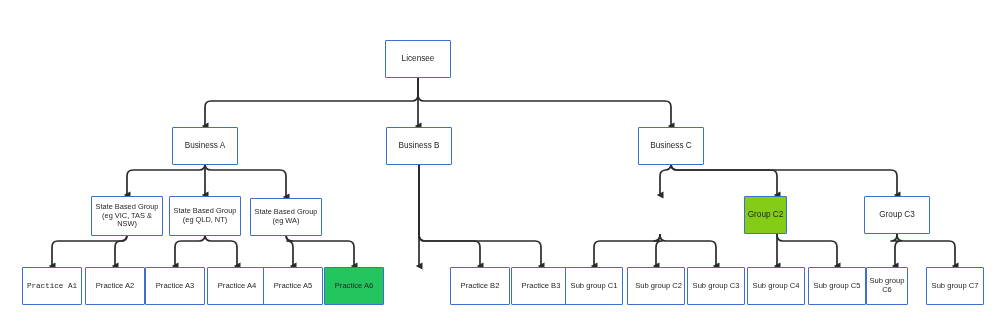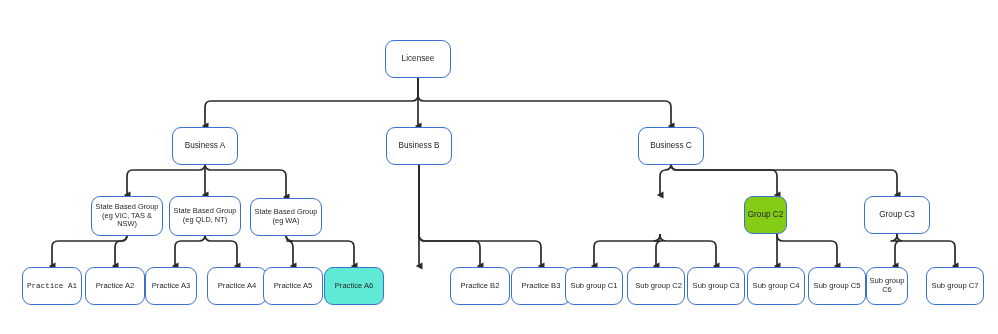--- a/index.html
+++ b/index.html
@@ -3,21 +3,21 @@
 <meta charset="utf-8">
 <style>
   html,body{margin:0;padding:0;background:#ffffff;}
   body{width:998px;height:334px;font-family:"Liberation Sans",sans-serif;}
   #stage{position:relative;width:998px;height:334px;background:#fff;overflow:hidden;}
   svg#wires{position:absolute;left:0;top:0;width:998px;height:334px;}
   .node{
     position:absolute;
     box-sizing:border-box;
     border:1.6px solid #3b6fd0;
-    border-radius:9px;
+    border-radius:1px;
     background:#ffffff;
     display:flex;
     align-items:center;
     justify-content:center;
     text-align:center;
     color:#262626;
     line-height:1.18;
     padding:1px 2px;
     z-index:2;
   }
@@ -89,30 +89,30 @@
     </div>
     <div class="node t11" style="left: 864px; top: 196px; width: 66px; height: 38px; border-color: rgb(59, 111, 208); background: rgb(255, 255, 255); color: rgb(38, 38, 38);">
       <span>Group C3</span>
     </div>
     <div class="node t10" style="left: 22px; top: 267px; width: 60px; height: 38px; border-color: rgb(59, 111, 208); background: rgb(255, 255, 255); color: rgb(38, 38, 38); font-family: Liberation Mono, monospace;">
       <span>Practice A1</span>
     </div>
     <div class="node t10" style="left: 85px; top: 267px; width: 60px; height: 38px; border-color: rgb(59, 111, 208); background: rgb(255, 255, 255); color: rgb(38, 38, 38);">
       <span>Practice A2</span>
     </div>
-    <div class="node t10" style="left: 145px; top: 267px; width: 52px; height: 38px; border-color: rgb(59, 111, 208); background: rgb(255, 255, 255); color: rgb(38, 38, 38); text-align: right;">
+    <div class="node t10" style="left: 145px; top: 267px; width: 60px; height: 38px; border-color: rgb(59, 111, 208); background: rgb(255, 255, 255); color: rgb(38, 38, 38); text-align: right;">
       <span>Practice A3</span>
     </div>
     <div class="node t10" style="left: 207px; top: 267px; width: 60px; height: 38px; border-color: rgb(59, 111, 208); background: rgb(255, 255, 255); color: rgb(38, 38, 38);">
       <span>Practice A4</span>
     </div>
     <div class="node t10" style="left: 263px; top: 267px; width: 60px; height: 38px; border-color: rgb(59, 111, 208); background: rgb(255, 255, 255); color: rgb(38, 38, 38);">
       <span>Practice A5</span>
     </div>
-    <div class="node t10" style="left: 324px; top: 267px; width: 60px; height: 38px; border-color: rgb(59, 111, 208); background: #5eead4; color: rgb(38, 38, 38);">
+    <div class="node t10" style="left: 324px; top: 267px; width: 60px; height: 38px; border-color: rgb(59, 111, 208); background: #22c55e; color: rgb(38, 38, 38);">
       <span>Practice A6</span>
     </div>
     <div class="node t10" style="left: 450px; top: 267px; width: 60px; height: 38px; border-color: rgb(59, 111, 208); background: rgb(255, 255, 255); color: rgb(38, 38, 38);">
       <span>Practice B2</span>
     </div>
     <div class="node t10" style="left: 511px; top: 267px; width: 60px; height: 38px; border-color: rgb(59, 111, 208); background: rgb(255, 255, 255); color: rgb(38, 38, 38);">
       <span>Practice B3</span>
     </div>
     <div class="node t10" style="left: 565px; top: 267px; width: 58px; height: 38px; border-color: rgb(59, 111, 208); background: rgb(255, 255, 255); color: rgb(38, 38, 38);">
       <span>Sub group C1</span>

